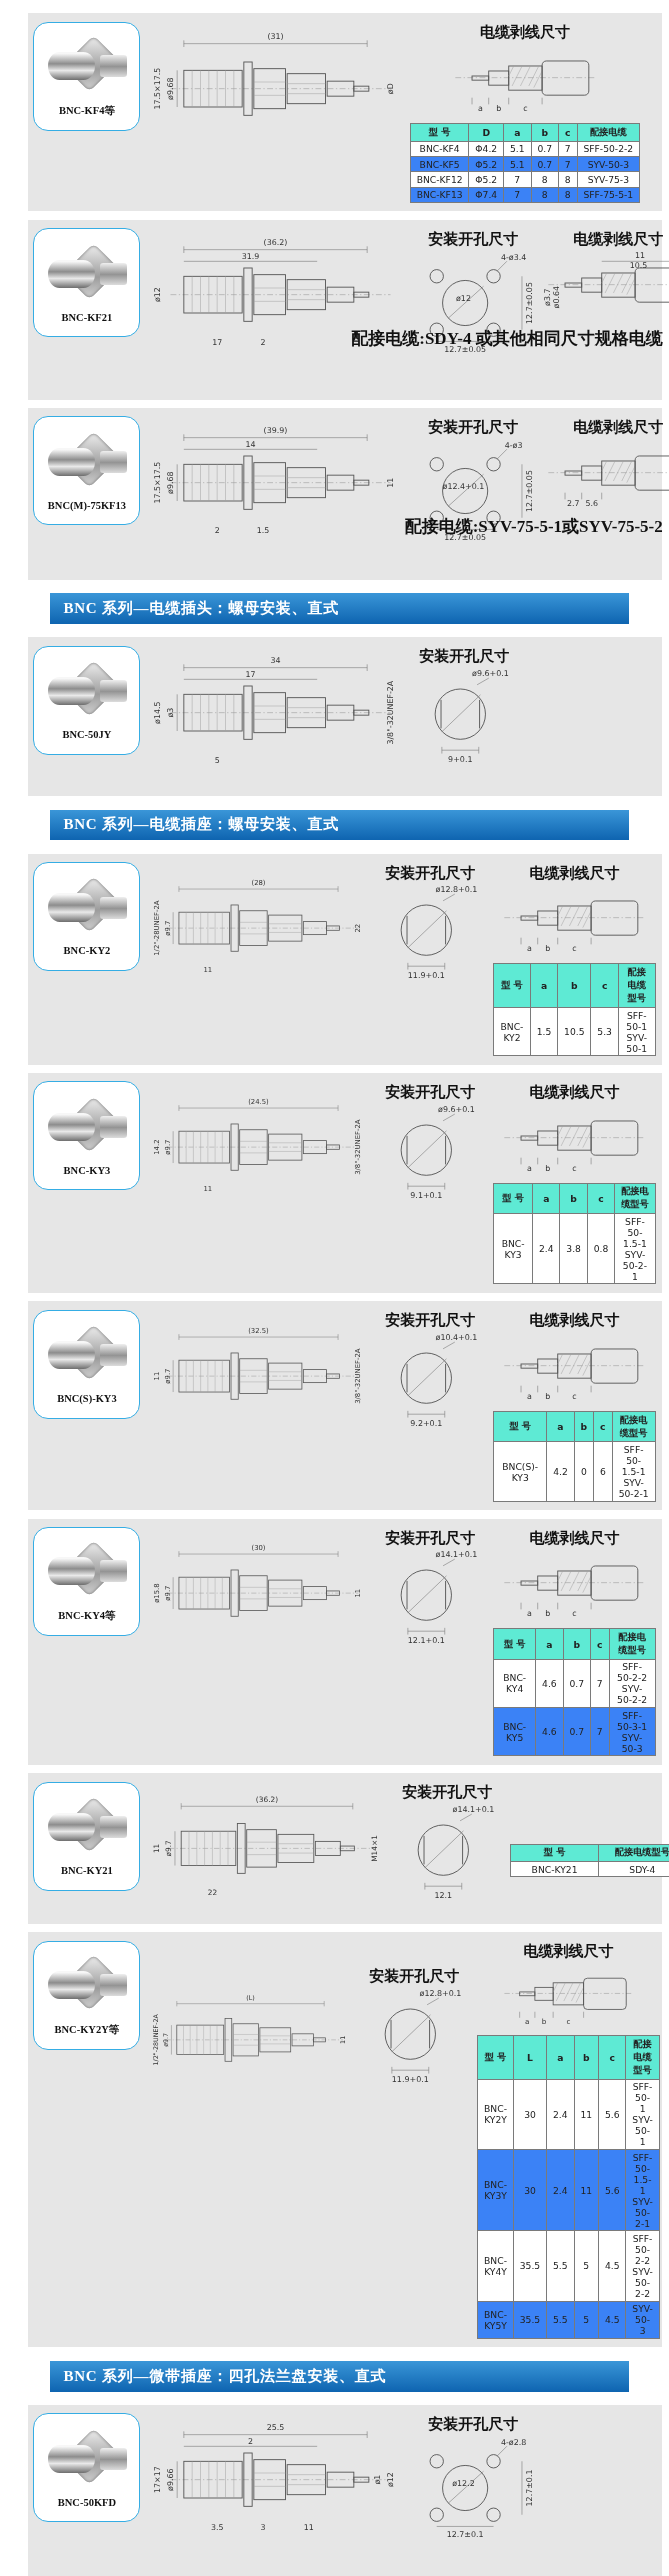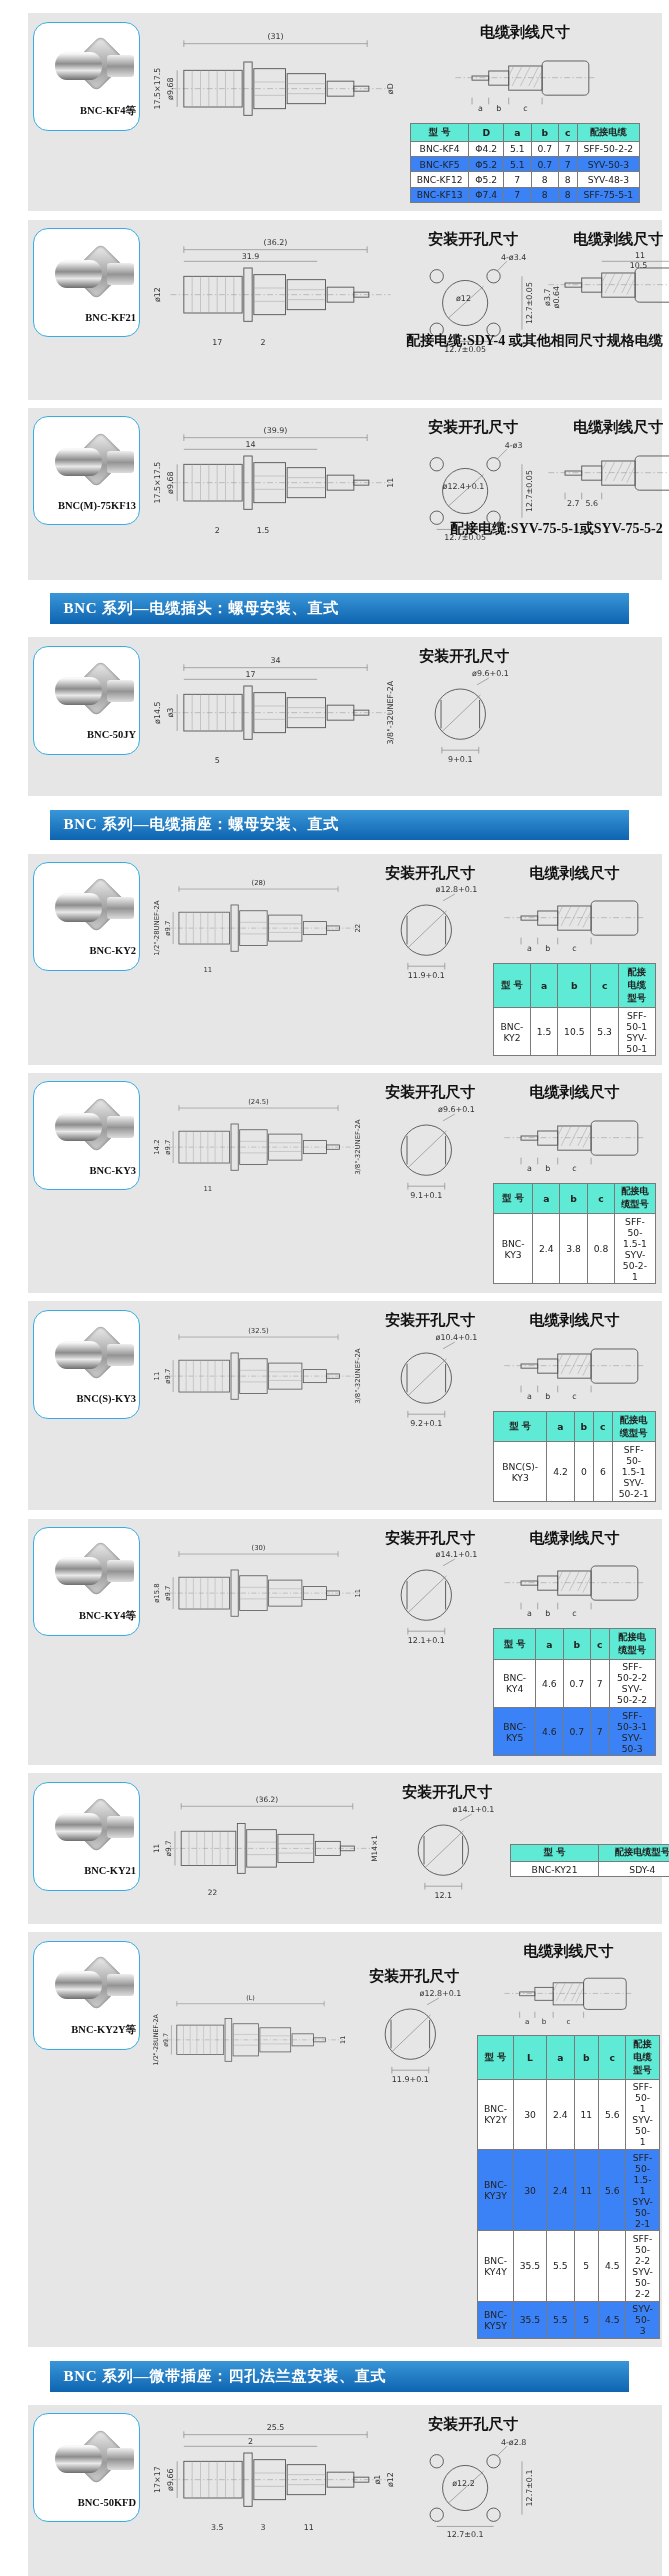--- a/index.html
+++ b/index.html
@@ -1,28 +1,28 @@
 <!DOCTYPE html>
 <html style="font-size:13.4px"><head>
 <meta charset="utf-8">
 <style>
   html,body{margin:0;padding:0;background:#fff}
   .page{width:669px;font-family:"Liberation Sans",sans-serif;color:#222;padding:5px 0 25px 0;box-sizing:border-box}
   .panel{position:relative;background:#e6e6e6;margin:8.4px 6.7px 8.4px 28.4px;padding:8.4px 6.7px 8.4px 5px;display:flex;gap:10px;align-items:flex-start}
-  .card{width:107px;min-height:109px;flex:0 0 107px;background:#fff;border:1.7px solid #35ade4;border-radius:15px;display:flex;flex-direction:column;align-items:flex-end;justify-content:center;gap:6.7px;padding:8.4px 3.3px;box-sizing:border-box}
+  .card{width:107px;min-height:109px;flex:0 0 107px;background:#fff;border:1.7px solid #35ade4;border-radius:15px;display:flex;flex-direction:column;align-items:center;justify-content:center;gap:6.7px;padding:8.4px 3.3px;box-sizing:border-box}
   .model{font-family:"Liberation Serif",serif;font-weight:bold;font-size:10.5px;color:#111;text-align:center}
   .photo{position:relative;width:84px;height:62px}
   .photo .flange{position:absolute;left:28.4px;top:6.7px;width:37px;height:43px;background:linear-gradient(135deg,#f2f2f2,#9c9c9c 60%,#d6d6d6);transform:rotate(45deg);border-radius:5.9px;box-shadow:inset 0 0 3.3px #666}
   .photo .barrel{position:absolute;left:3.3px;top:16.7px;width:47px;height:28.4px;border-radius:11.7px/14.2px;background:linear-gradient(180deg,#f7f7f7 6%,#8d8d8d 42%,#e9e9e9 66%,#6e6e6e)}
   .photo .tip{position:absolute;right:1.7px;top:20px;width:27px;height:22px;border-radius:3.3px;background:linear-gradient(180deg,#efefef,#949494 52%,#dcdcdc)}
   .draw{position:relative;flex:1;display:flex;gap:8.4px;align-items:flex-start;flex-wrap:nowrap}
   .blk{display:flex;flex-direction:column;align-items:center}
   .blk-t{font-family:"Liberation Serif",serif;font-weight:bold;font-size:15px;color:#111;margin:1.7px 0}
   .col{display:flex;flex-direction:column;gap:5px;align-items:center}
-  .note{position:absolute;right:28.4px;bottom:5px;font-family:"Liberation Serif",serif;font-weight:bold;font-size:14px;color:#111}
+  .note{position:absolute;right:28.4px;bottom:5px;font-family:"Liberation Serif",serif;font-weight:bold;font-size:17px;color:#111}
   .sec{margin:13.4px 40px 13.4px 50px;background:linear-gradient(180deg,#3a96d8,#0e64b0);color:#fff;font-family:"Liberation Serif",serif;font-weight:bold;font-size:15px;padding:5.9px 13.4px;letter-spacing:0.8px}
   table.tbl{border-collapse:collapse;background:#fff;border:1.7px solid #7a7a7a}
   .tbl th,.tbl td{border:0.8px solid #7a7a7a;padding:1.7px 5.9px;font-size:9.2px;text-align:center;white-space:pre-line;font-family:"DejaVu Sans",sans-serif;color:#222}
   .tbl th{background:#5eead4;font-weight:bold}
   .tbl tr.alt td{background:#3b82f6}
   svg{overflow:visible;flex:0 0 auto}
   svg text{font:9.5px "DejaVu Sans",sans-serif;fill:#333}
   .ln{fill:none;stroke:#555;stroke-width:1.1}
   .th{fill:none;stroke:#777;stroke-width:.7}
   .cl{fill:none;stroke:#999;stroke-width:.7;stroke-dasharray:7 3 1.5 3}
@@ -111,21 +111,21 @@
                 <td>0.7</td>
                 <td>7</td>
                 <td>SYV-50-3</td>
               </tr>
         <tr>
                 <td>BNC-KF12</td>
                 <td>Φ5.2</td>
                 <td>7</td>
                 <td>8</td>
                 <td>8</td>
-                <td>SYV-48-3</td>
+                <td>SYV-75-3</td>
               </tr>
         <tr class="alt">
                 <td>BNC-KF13</td>
                 <td>Φ7.4</td>
                 <td>7</td>
                 <td>8</td>
                 <td>8</td>
                 <td>SFF-75-5-1</td>
               </tr>
       </tbody>

